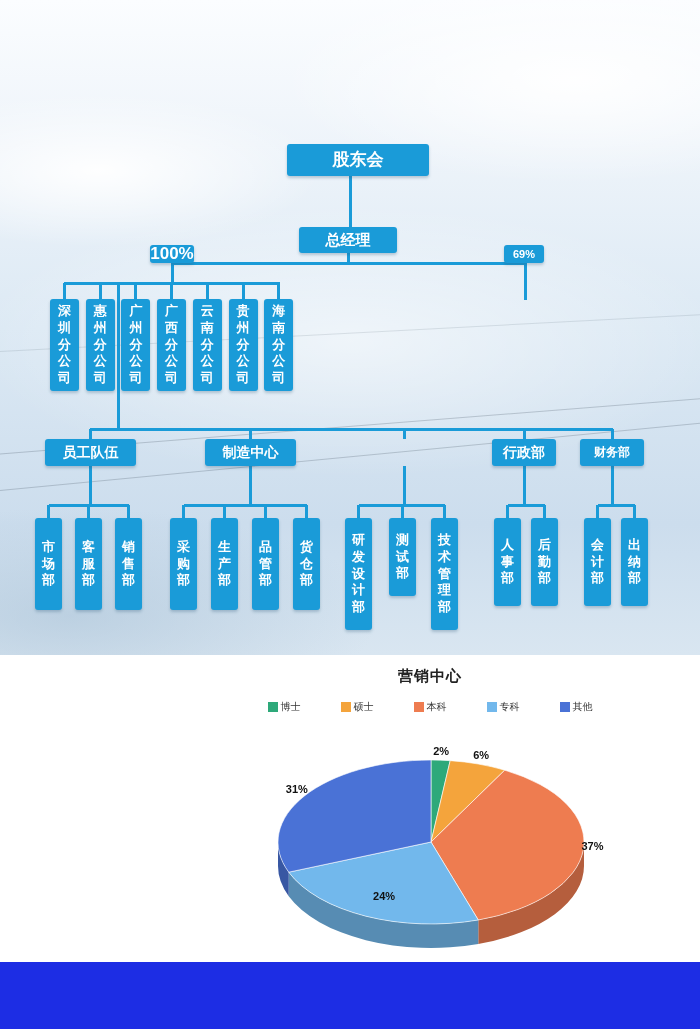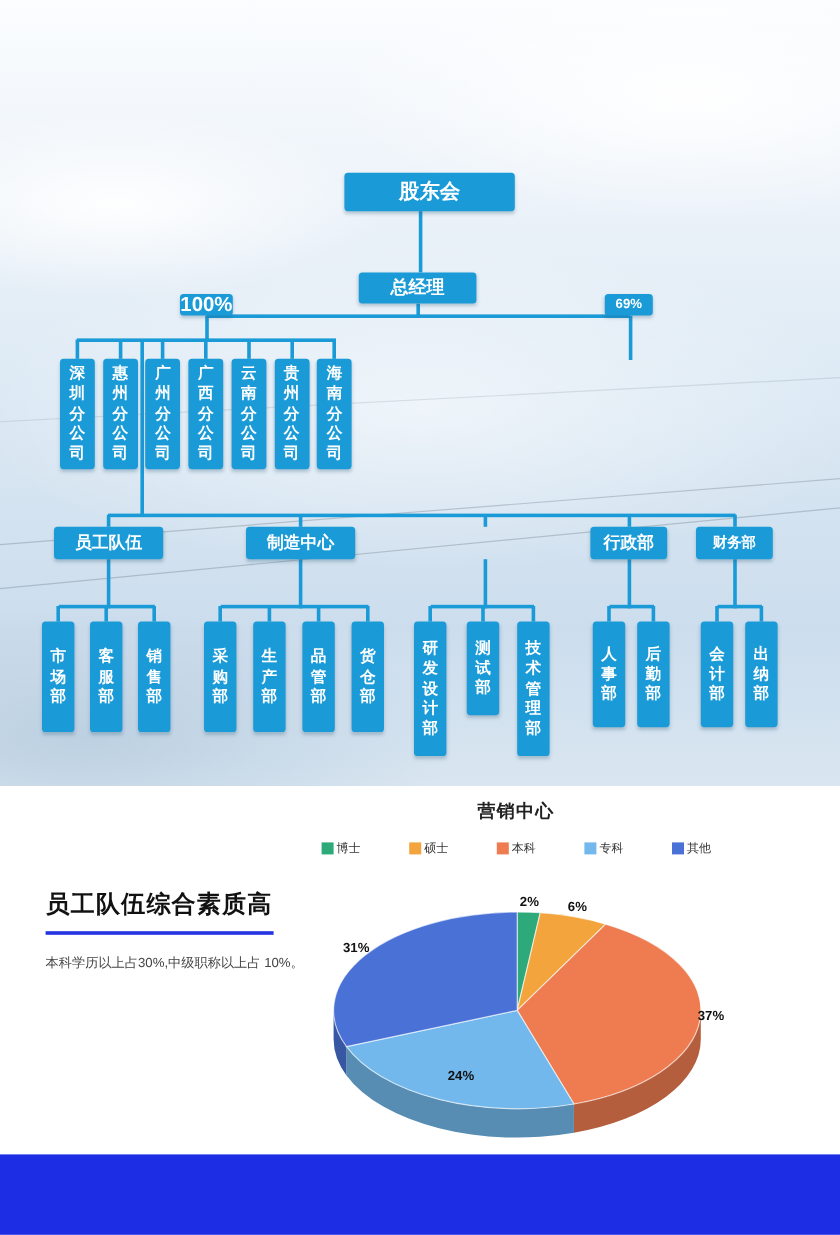--- a/index.html
+++ b/index.html
@@ -284,22 +284,17 @@
           <span class="lg-item">
             <span class="lg-swatch" style="background: rgb(114, 184, 236);"></span>
             <span class="lg-text">专科</span>
           </span>
           <span class="lg-item">
             <span class="lg-swatch" style="background: rgb(74, 114, 214);"></span>
             <span class="lg-text">其他</span>
           </span>
         </div>
     </div>
-    <div class="lead">
-      <h2>员工队伍综合素质高</h2>
-      <div class="underline" id="underline" style="background: rgb(35, 52, 224);"></div>
-      <p>本科学历以上占30%,中级职称以上占 10%。</p>
-    </div>
   </section>
 
   <footer class="footer" id="footer" style="background: rgb(29, 45, 228);"></footer>
 
 </div>
 
 </body></html>

